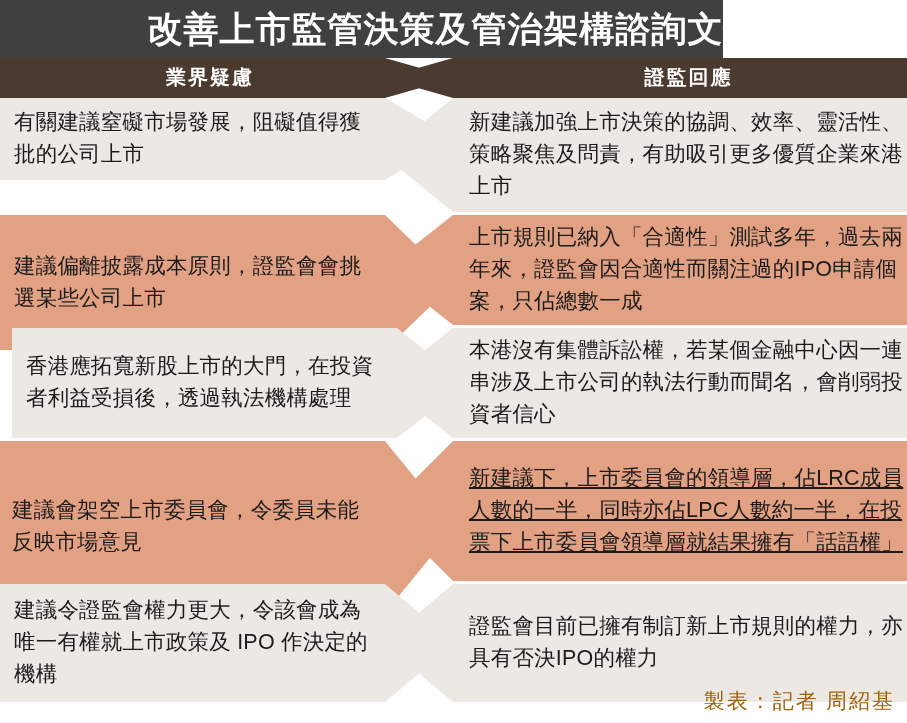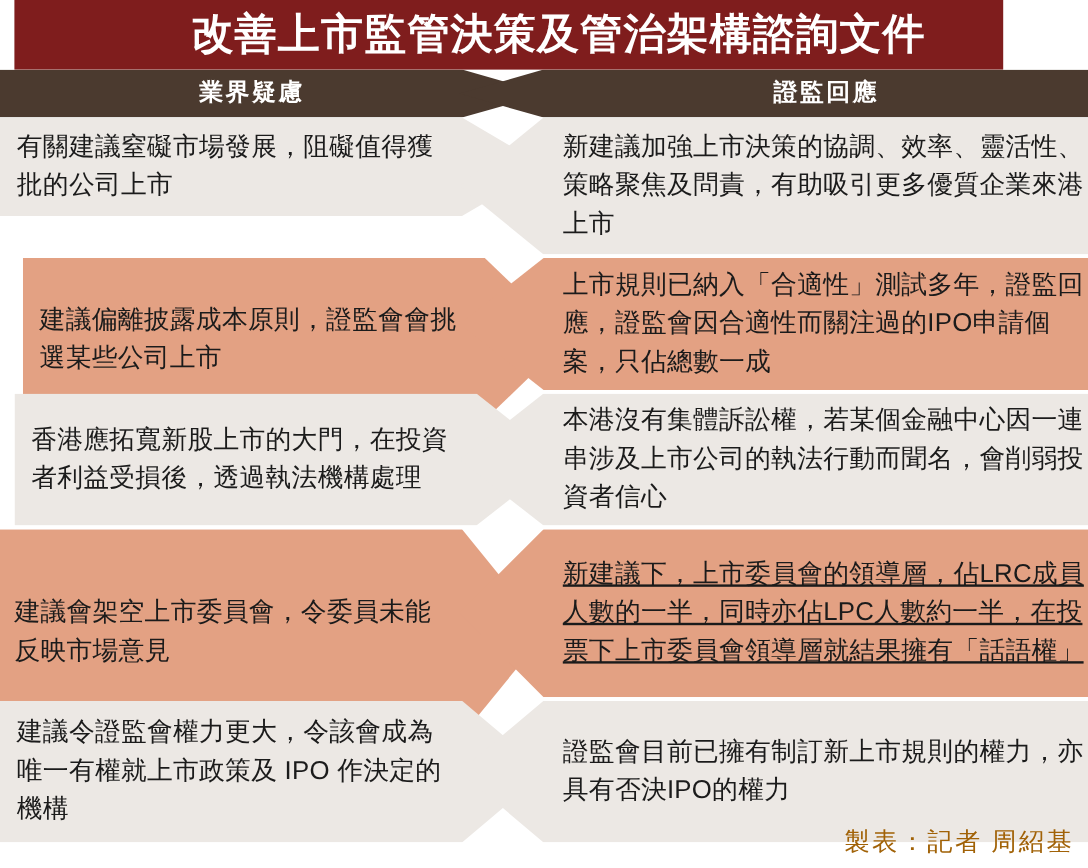--- a/index.html
+++ b/index.html
@@ -12,23 +12,23 @@
 
   #page {
     position: relative;
     width: 907px; height: 723px;
     background: #ffffff;
   }
 
   
   .title-bar {
     position: absolute;
-    left: 12px; top: 0;
-    width: 824px; height: 58px;
-    background: #7f1d1d;
+    left: 0; top: 0;
+    width: 723px; height: 58px;
+    background: #404040;
   }
   .title-text {
     position: absolute;
     left: 0; top: 0;
     width: 907px; height: 58px;
     display: flex;
     align-items: center;
     justify-content: center;
     color: #ffffff;
     font-size: 35px;
@@ -134,22 +134,22 @@
     <div class="header-label hl-left">業界疑慮</div>
     <div class="header-label hl-right">證監回應</div>
   </div>
 
   <div class="rows" id="rows-container">
       <div class="row tone-a" style="height: 114px;">
         <div class="cell cell-left" style="height: 82px;">有關建議窒礙市場發展，阻礙值得獲批的公司上市</div>
         <div class="cell cell-right" style="height: 114px;">新建議加強上市決策的協調、效率、靈活性、策略聚焦及問責，有助吸引更多優質企業來港上市</div>
       </div>
       <div class="row tone-b" style="height: 110px;">
-        <div class="cell cell-left" style="height: 135px; margin-left: 19px;">建議偏離披露成本原則，證監會會挑選某些公司上市</div>
-        <div class="cell cell-right" style="height: 110px;">上市規則已納入「合適性」測試多年，證監回應，證監會因合適性而關注過的IPO申請個案，只佔總數一成</div>
+        <div class="cell cell-left" style="height: 135px;">建議偏離披露成本原則，證監會會挑選某些公司上市</div>
+        <div class="cell cell-right" style="height: 110px;">上市規則已納入「合適性」測試多年，過去兩年來，證監會因合適性而關注過的IPO申請個案，只佔總數一成</div>
       </div>
       <div class="row tone-a" style="height: 110px;">
         <div class="cell cell-left" style="height: 110px; margin-left: 12px;">香港應拓寬新股上市的大門，在投資者利益受損後，透過執法機構處理</div>
         <div class="cell cell-right" style="height: 110px;">本港沒有集體訴訟權，若某個金融中心因一連串涉及上市公司的執法行動而聞名，會削弱投資者信心</div>
       </div>
       <div class="row tone-b" style="height: 140px;">
         <div class="cell cell-left" style="height: 172px; padding-left: 12px;">建議會架空上市委員會，令委員未能反映市場意見</div>
         <div class="cell cell-right" style="height: 140px; text-decoration: underline;">新建議下，上市委員會的領導層，佔LRC成員人數的一半，同時亦佔LPC人數約一半，在投票下上市委員會領導層就結果擁有「話語權」</div>
       </div>
       <div class="row tone-a" style="height: 118px;">

